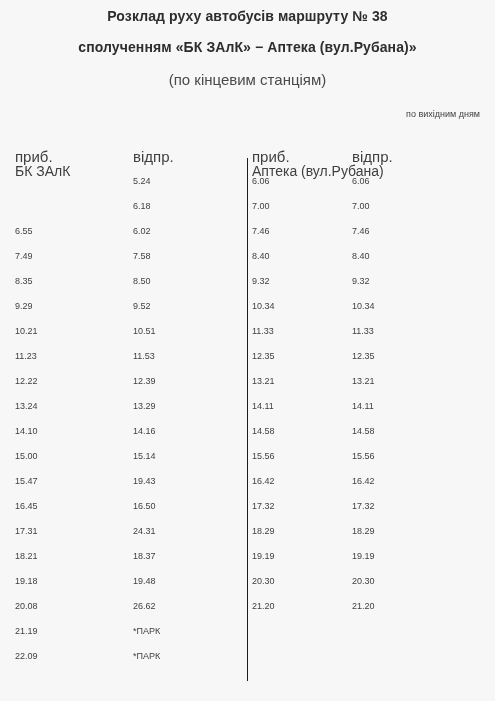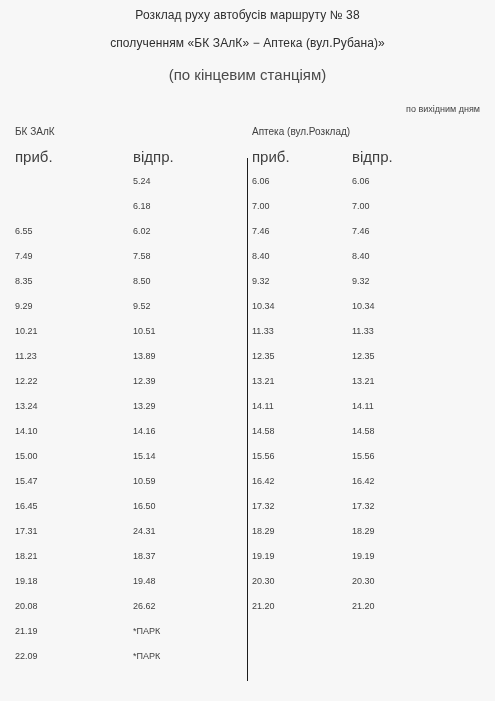--- a/index.html
+++ b/index.html
@@ -22,22 +22,22 @@
     width: 495px;
     height: 701px;
   }
 
   
   .heading {
     padding-top: 8px;
   }
   .title-line {
     text-align: center;
-    font-size: 12px;
-    font-weight: normal;
+    font-size: 14px;
+    font-weight: bold;
     color: #2e2e2e;
     line-height: 1.2;
     letter-spacing: 0.1px;
   }
   .title-line.first { margin-bottom: 14px; }
   .title-line.second { margin-bottom: 15px; }
 
   .subtitle {
     text-align: center;
     font-size: 15px;
@@ -75,22 +75,23 @@
     white-space: nowrap;
     color: #3f3f3f;
   }
 
   .c1 { left: 15px; }
   .c2 { left: 133px; }
   .c3 { left: 252px; }
   .c4 { left: 352px; }
 
   .station-name {
-    font-size: 10px;
-    color: #3f3f3f;
+    font-size: 14px;
+    color: #3f3f3f;
+    margin-top: 40px;
   }
 
   .colhead {
     font-size: 15px;
     color: #3f3f3f;
   }
 
   
   .divider {
     position: absolute;
@@ -112,21 +113,21 @@
     <div class="subtitle">(по кінцевим станціям)</div>
     <div class="daytype">по вихідним дням</div>
   </div>
 
   <div class="divider"></div>
 
   <div class="schedule">
 
     <div class="srow">
       <span class="cell c1 station-name">БК ЗАлК</span>
-      <span class="cell c3 station-name">Аптека (вул.Розклад)</span>
+      <span class="cell c3 station-name">Аптека (вул.Рубана)</span>
     </div>
 
     <div class="srow">
       <span class="cell c1 colhead">приб.</span>
       <span class="cell c2 colhead">відпр.</span>
       <span class="cell c3 colhead">приб.</span>
       <span class="cell c4 colhead">відпр.</span>
     </div>
 
     <div id="rows-container">
@@ -165,21 +166,21 @@
           <span class="cell c4">10.34</span>
         </div>
         <div class="srow">
           <span class="cell c1">10.21</span>
           <span class="cell c2">10.51</span>
           <span class="cell c3">11.33</span>
           <span class="cell c4">11.33</span>
         </div>
         <div class="srow">
           <span class="cell c1">11.23</span>
-          <span class="cell c2">13.89</span>
+          <span class="cell c2">11.53</span>
           <span class="cell c3">12.35</span>
           <span class="cell c4">12.35</span>
         </div>
         <div class="srow">
           <span class="cell c1">12.22</span>
           <span class="cell c2">12.39</span>
           <span class="cell c3">13.21</span>
           <span class="cell c4">13.21</span>
         </div>
         <div class="srow">
@@ -195,21 +196,21 @@
           <span class="cell c4">14.58</span>
         </div>
         <div class="srow">
           <span class="cell c1">15.00</span>
           <span class="cell c2">15.14</span>
           <span class="cell c3">15.56</span>
           <span class="cell c4">15.56</span>
         </div>
         <div class="srow">
           <span class="cell c1">15.47</span>
-          <span class="cell c2">10.59</span>
+          <span class="cell c2">19.43</span>
           <span class="cell c3">16.42</span>
           <span class="cell c4">16.42</span>
         </div>
         <div class="srow">
           <span class="cell c1">16.45</span>
           <span class="cell c2">16.50</span>
           <span class="cell c3">17.32</span>
           <span class="cell c4">17.32</span>
         </div>
         <div class="srow">

